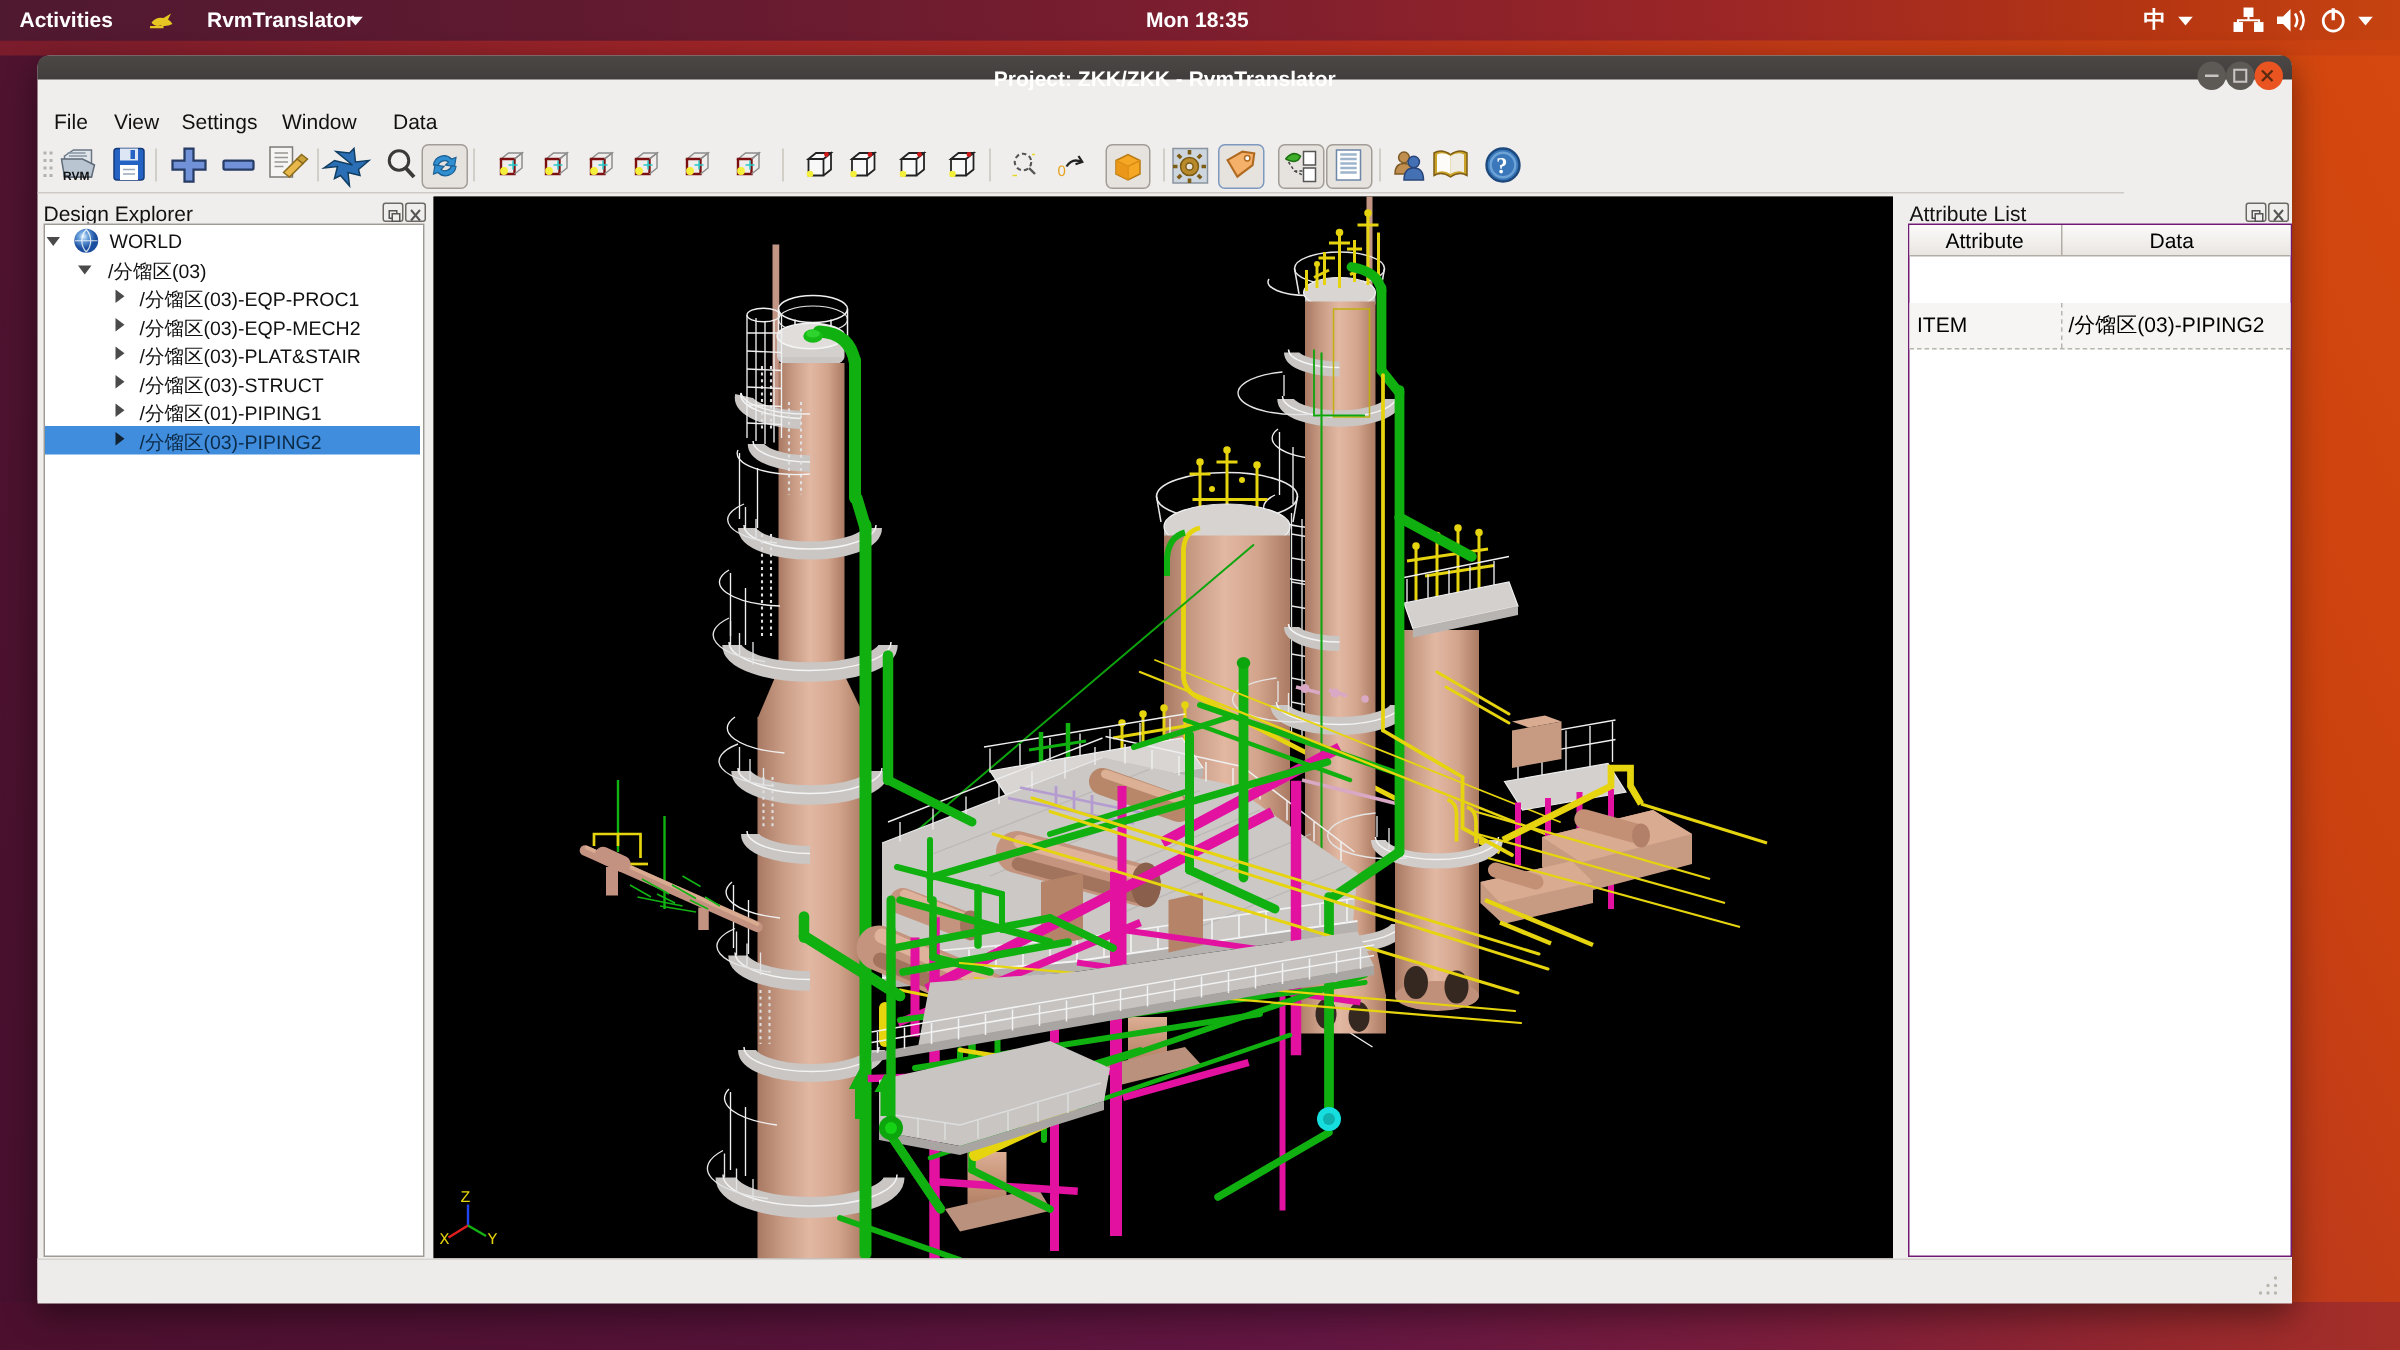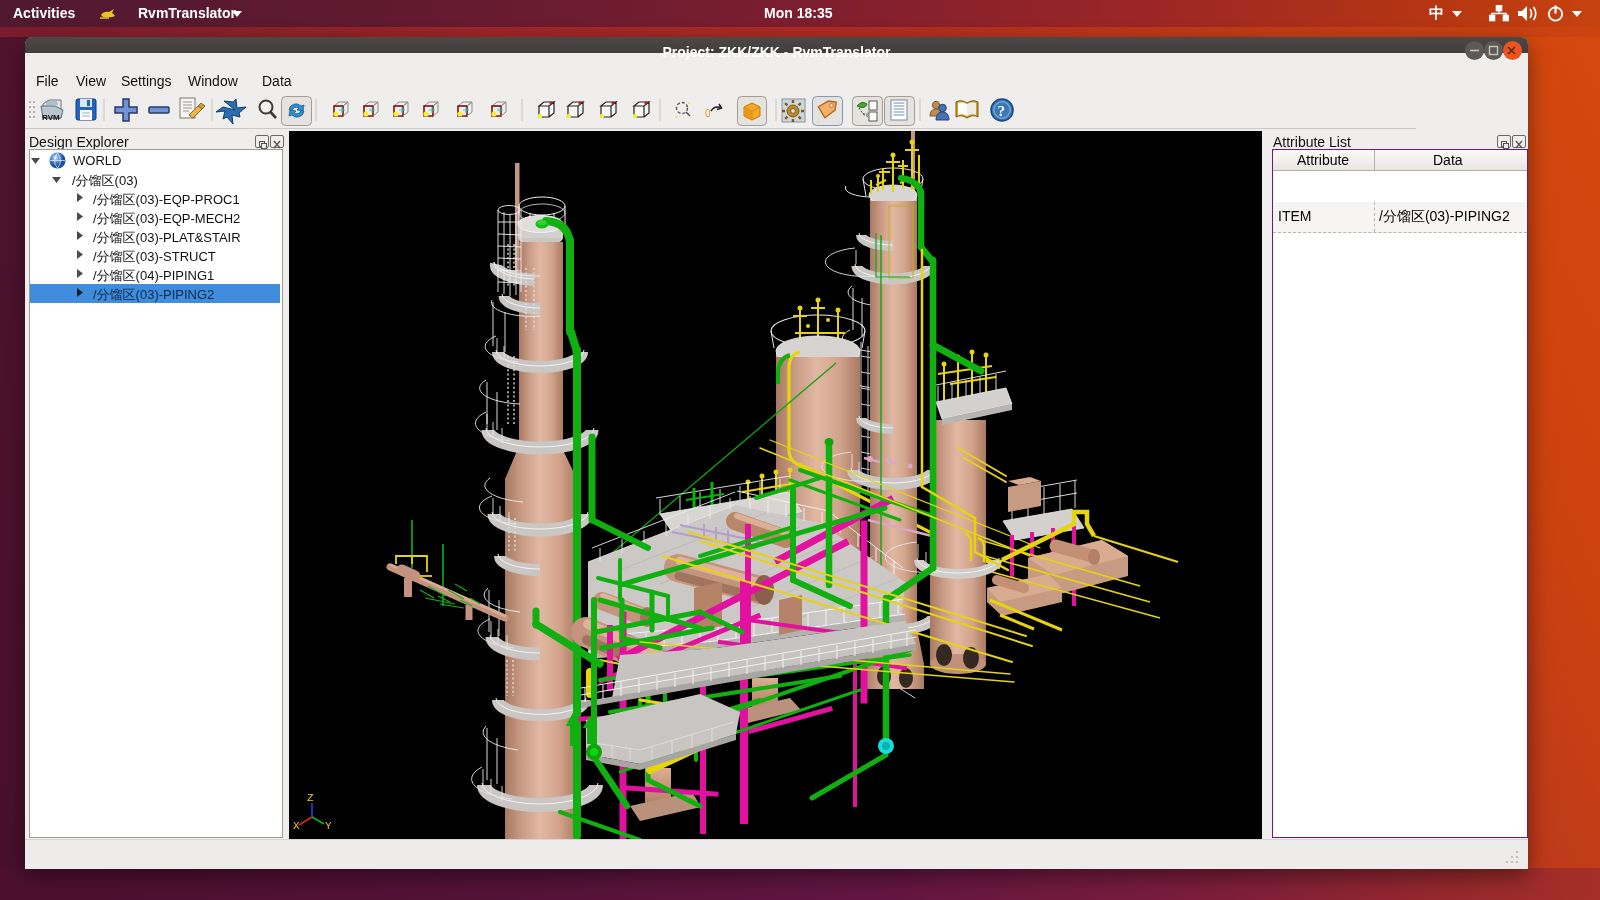--- a/index.html
+++ b/index.html
@@ -314,21 +314,21 @@
         <div class="trow" style="left:0;top:96px">
             <svg width="8" height="11" style="position:absolute;left:46px;top:4px">
               <path d="M1 0 v9 l6 -4.5z" fill="#4a4a4a"></path>
             </svg>
             <span style="position:absolute;left:63px;top:2px">/分馏区(03)-STRUCT</span>
           </div>
         <div class="trow" style="left:0;top:115px">
             <svg width="8" height="11" style="position:absolute;left:46px;top:4px">
               <path d="M1 0 v9 l6 -4.5z" fill="#4a4a4a"></path>
             </svg>
-            <span style="position:absolute;left:63px;top:2px">/分馏区(04)-PIPING1</span>
+            <span style="position:absolute;left:63px;top:2px">/分馏区(01)-PIPING1</span>
           </div>
         <div class="trow" style="left:0;top:134px;width:250px;background:#3f8ddc;color:#0d2a47">
             <svg width="8" height="11" style="position:absolute;left:46px;top:4px">
               <path d="M1 0 v9 l6 -4.5z" fill="#123"></path>
             </svg>
             <span style="position:absolute;left:63px;top:2px">/分馏区(03)-PIPING2</span>
           </div>
       </div>
     </div>
     <div id="view3d">

